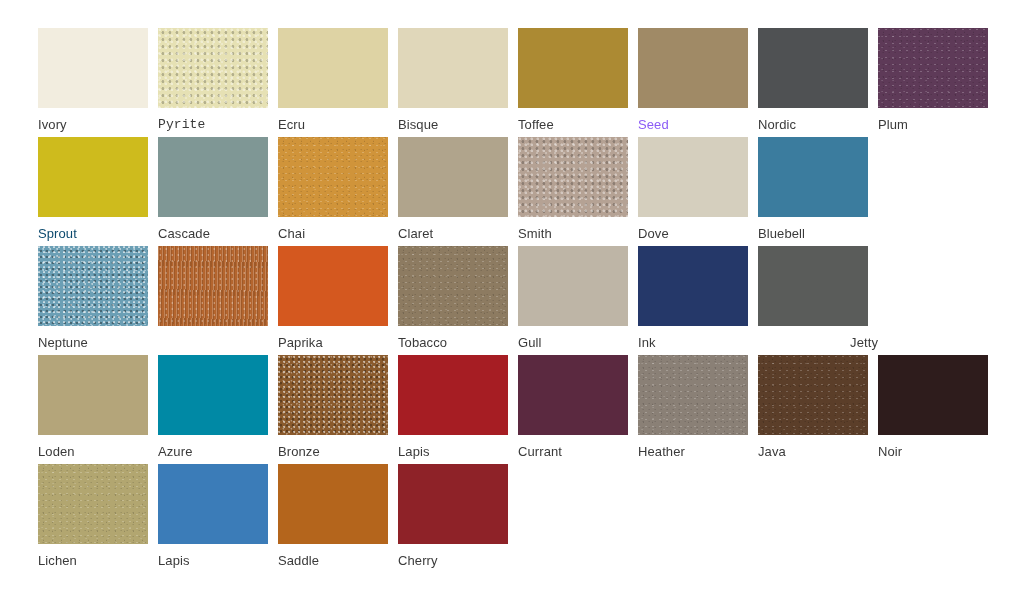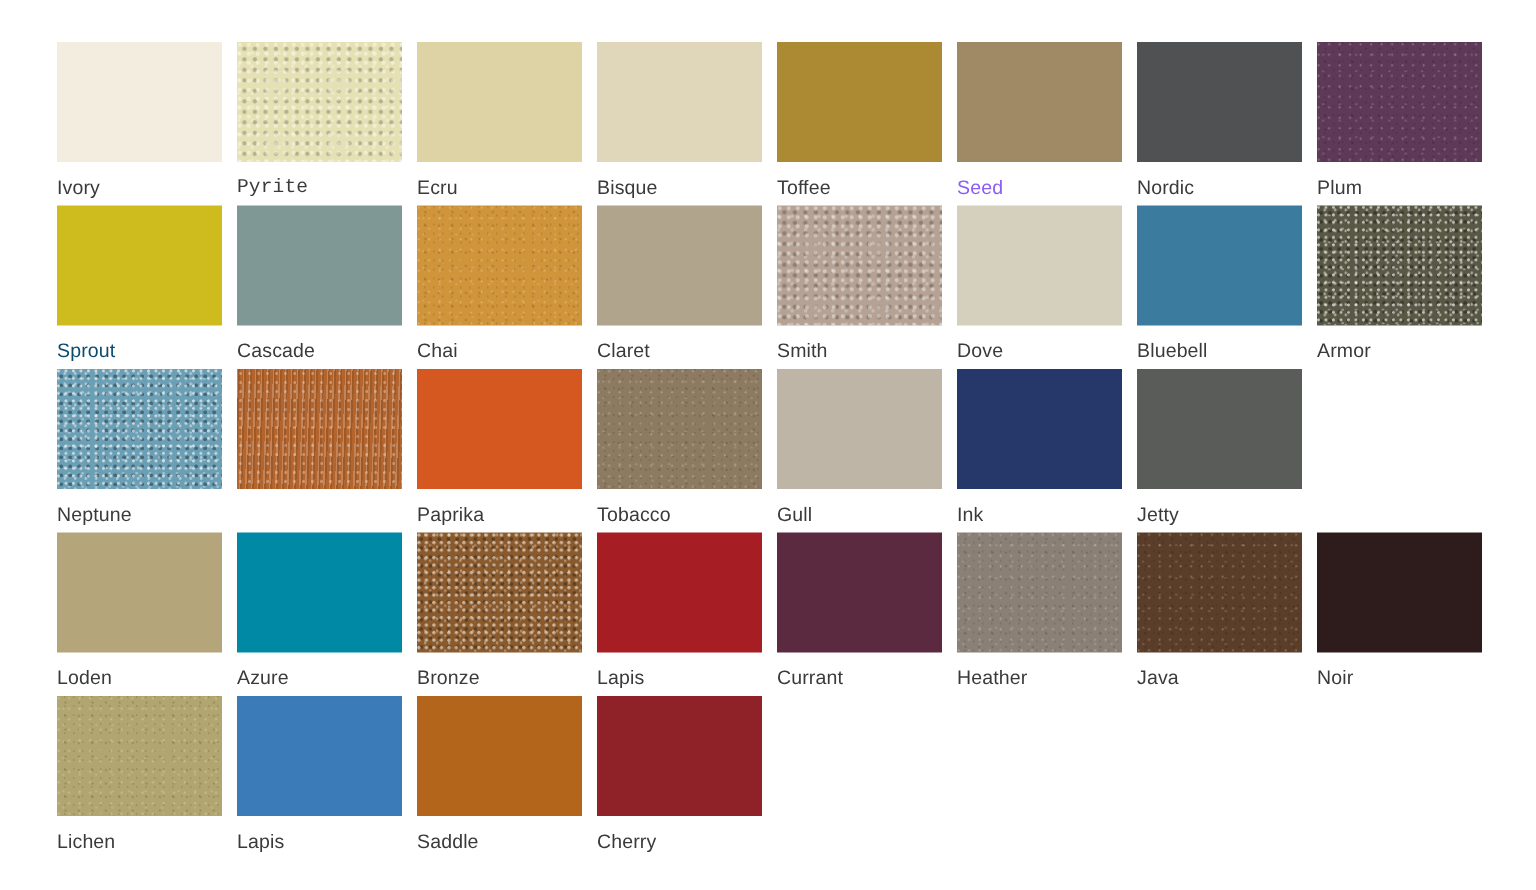--- a/index.html
+++ b/index.html
@@ -182,26 +182,20 @@
           <span class="grain"></span>
         </div>
         <span class="swatch-label" style="color: rgb(58, 58, 58);">Dove</span>
       </div>
       <div class="swatch-cell">
         <div class="swatch-chip tex-smooth" title="#3b7c9e" style="background-color: rgb(59, 124, 158);">
           <span class="grain"></span>
         </div>
         <span class="swatch-label" style="color: rgb(58, 58, 58);">Bluebell</span>
       </div>
-      <div class="swatch-cell">
-        <div class="swatch-chip tex-speckle" title="#585845" style="background-color: rgb(88, 88, 69);">
-          <span class="grain"></span>
-        </div>
-        <span class="swatch-label" style="color: rgb(58, 58, 58);">Armor</span>
-      </div>
     </div>
     <div class="swatch-row">
       <div class="swatch-cell">
         <div class="swatch-chip tex-speckle" title="#6b9fb5" style="background-color: rgb(107, 159, 181);">
           <span class="grain"></span>
         </div>
         <span class="swatch-label" style="color: rgb(58, 58, 58);">Neptune</span>
       </div>
       <div class="swatch-cell">
         <div class="swatch-chip tex-grain-h" title="#b4652e" style="background-color: rgb(180, 101, 46);">
@@ -230,21 +224,21 @@
       <div class="swatch-cell">
         <div class="swatch-chip tex-smooth" title="#253869" style="background-color: rgb(37, 56, 105);">
           <span class="grain"></span>
         </div>
         <span class="swatch-label" style="color: rgb(58, 58, 58);">Ink</span>
       </div>
       <div class="swatch-cell">
         <div class="swatch-chip tex-smooth" title="#5a5c5a" style="background-color: rgb(90, 92, 90);">
           <span class="grain"></span>
         </div>
-        <span class="swatch-label" style="color: rgb(58, 58, 58);">Jetty</span>
+        <span class="swatch-label" style="color: rgb(58, 58, 58); text-align: right;">Jetty</span>
       </div>
     </div>
     <div class="swatch-row">
       <div class="swatch-cell">
         <div class="swatch-chip tex-smooth" title="#b4a57a" style="background-color: rgb(180, 165, 122);">
           <span class="grain"></span>
         </div>
         <span class="swatch-label" style="color: rgb(58, 58, 58);">Loden</span>
       </div>
       <div class="swatch-cell">

